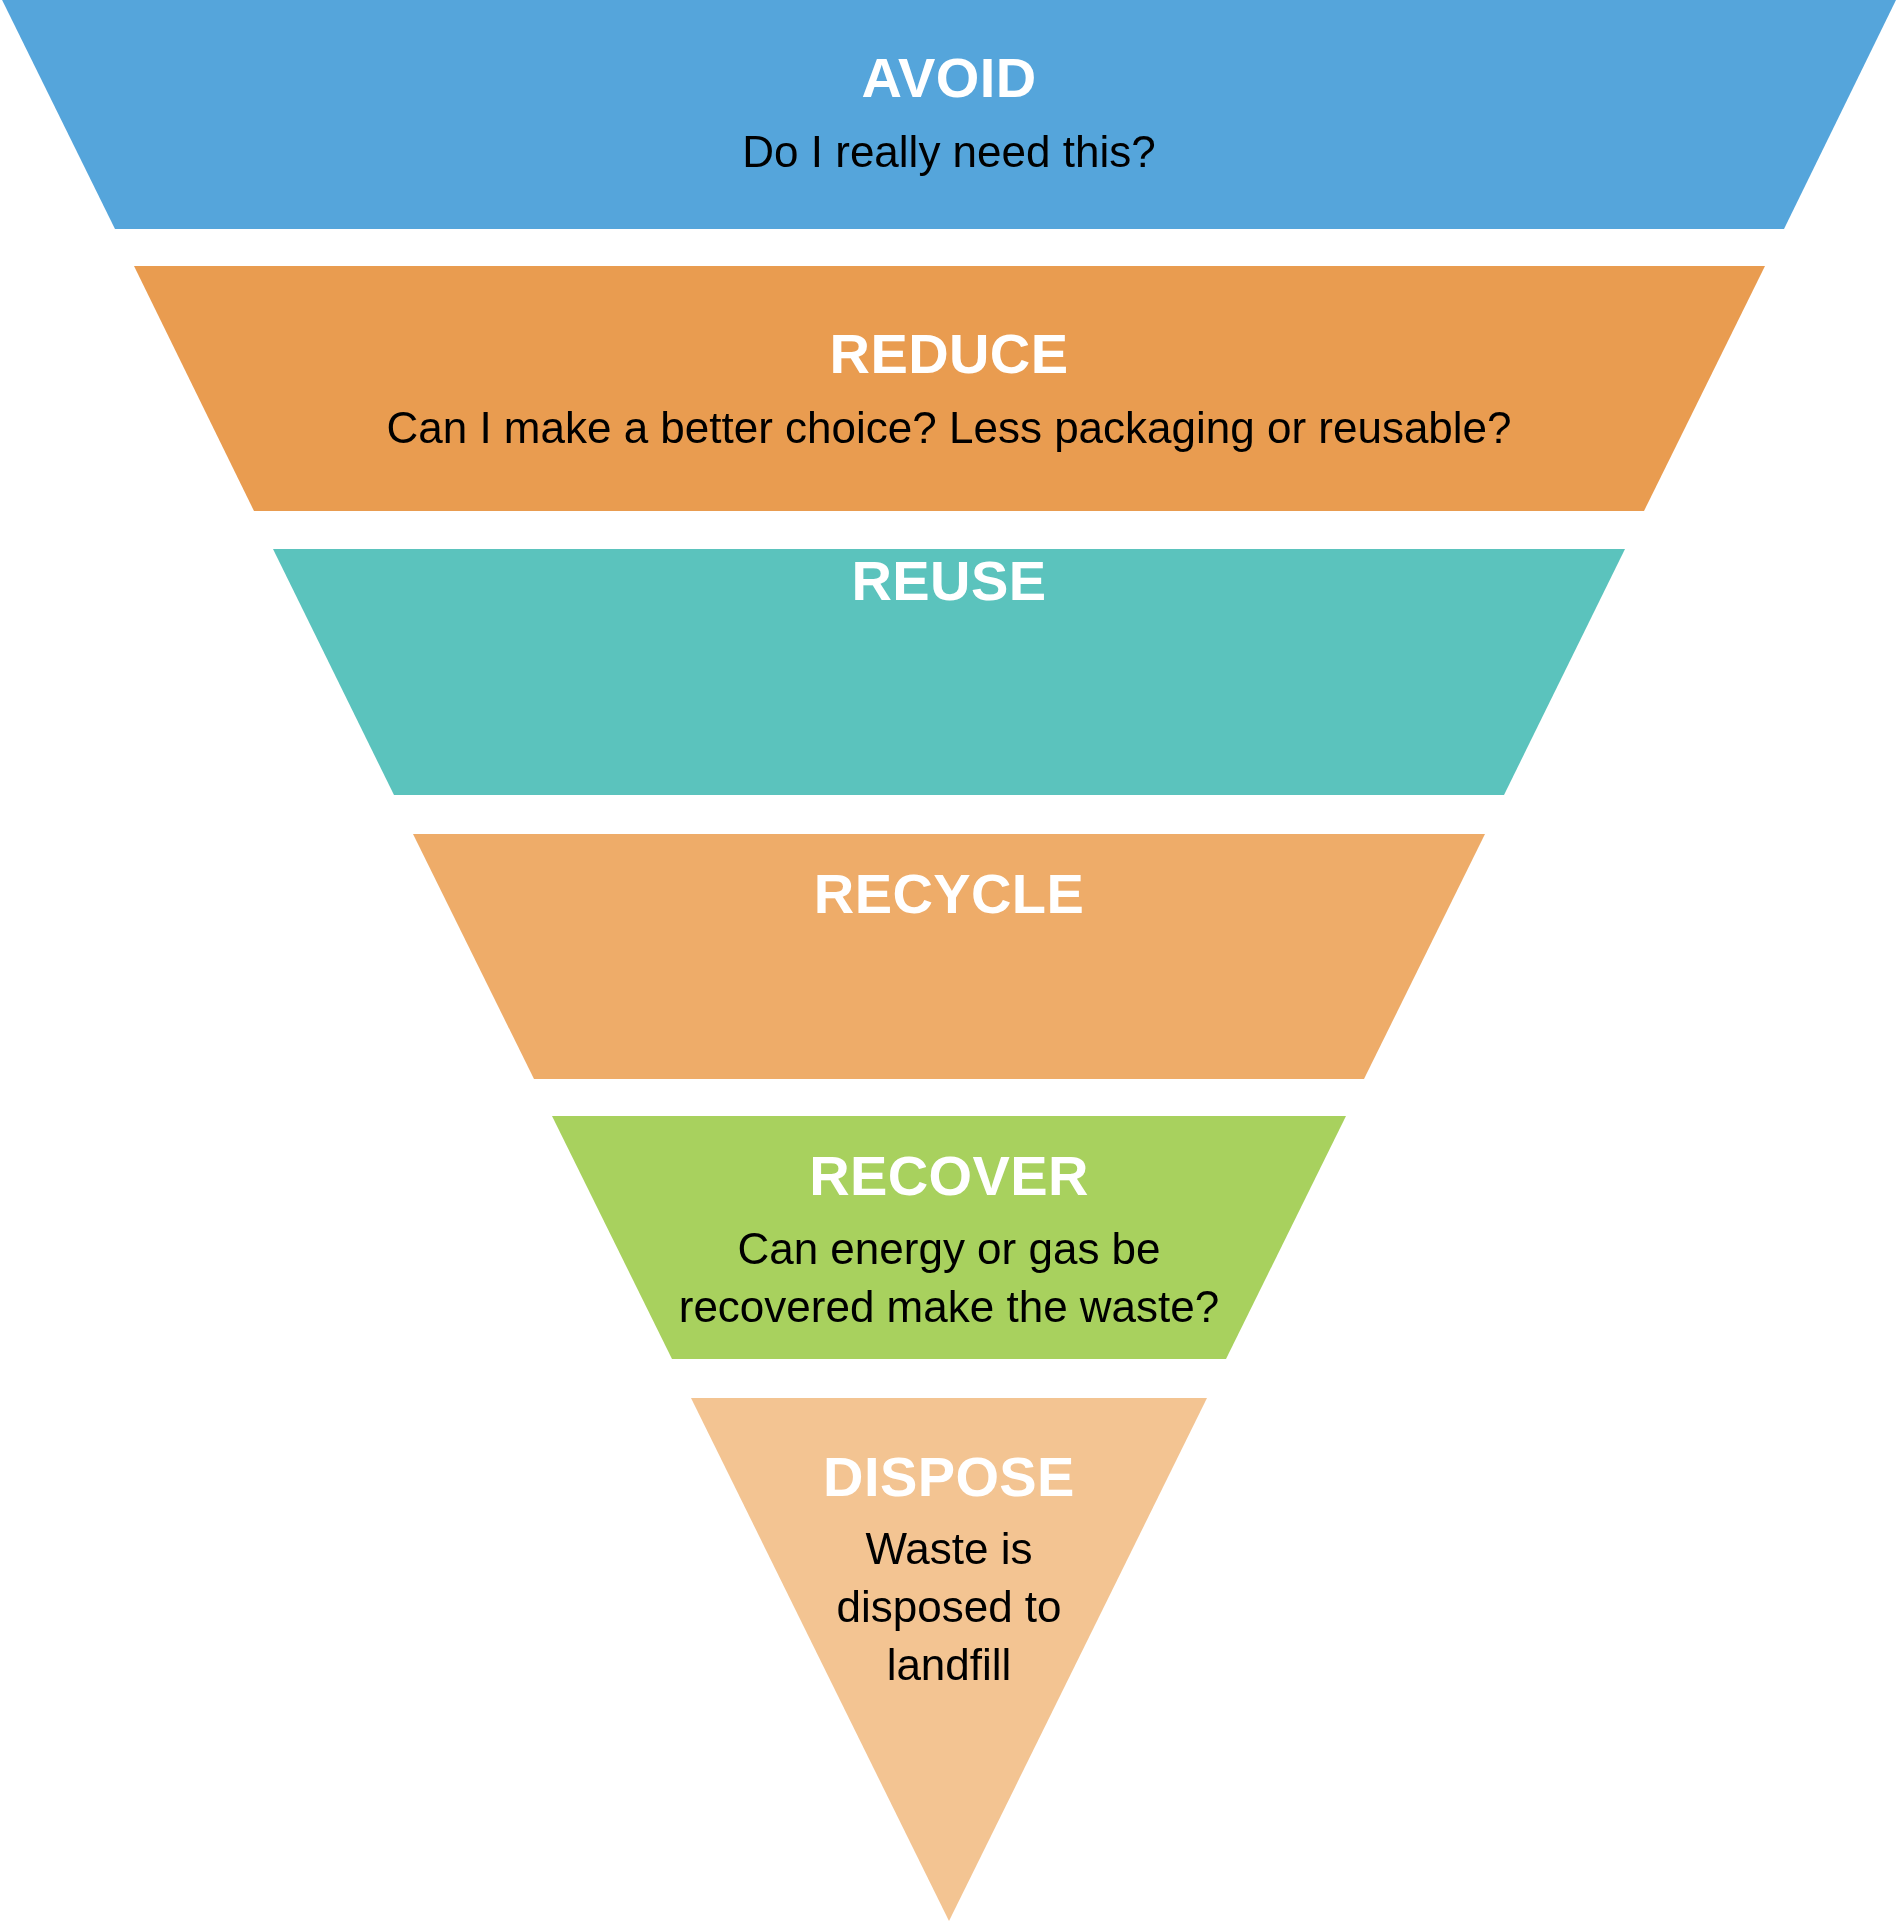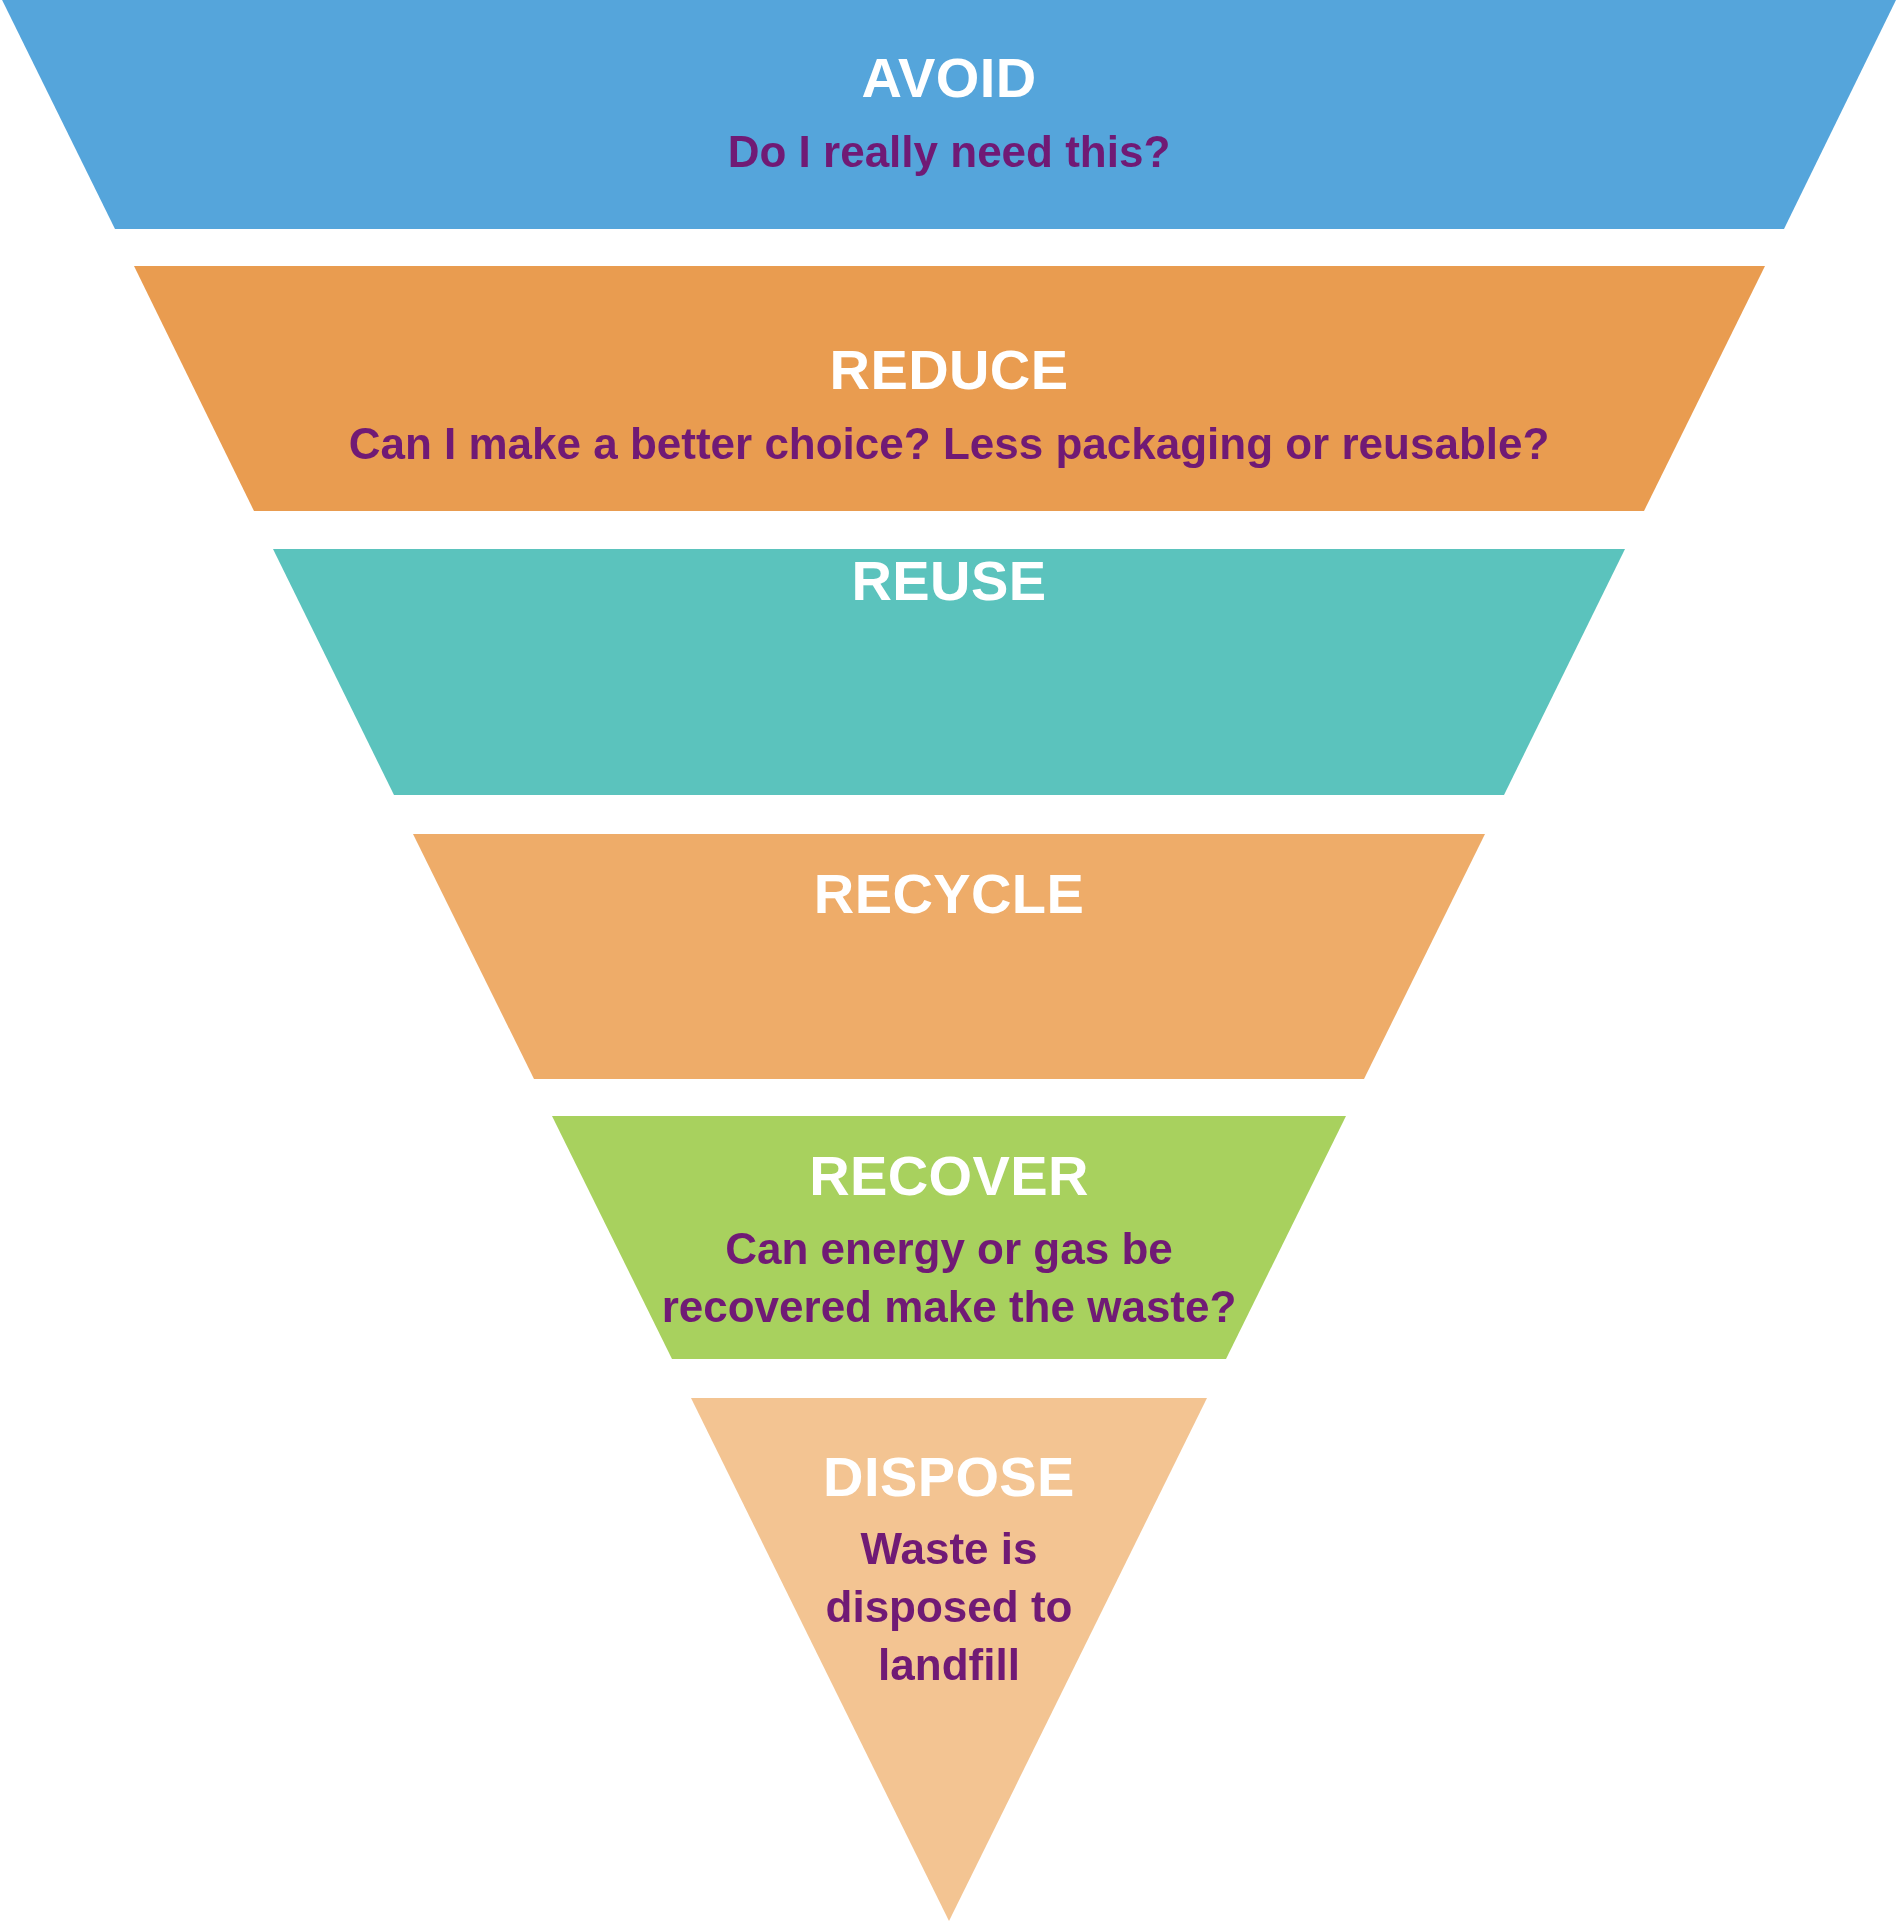--- a/index.html
+++ b/index.html
@@ -29,34 +29,34 @@
     font-size: 56px;
     line-height: 64px;
     font-weight: bold;
     color: #ffffff;
     letter-spacing: 0.4px;
   }
   .band .subtitle {
     margin: 0;
     font-size: 44px;
     line-height: 58px;
-    font-weight: bold;
-    color: #701a75;
+    font-weight: normal;
+    color: #000000;
     white-space: pre-line;
   }
   
   .band-avoid {
     top: 0; height: 229px;
     clip-path: polygon(2.1px 0px, 1896px 0px, 1784px 229px, 115px 229px);
     padding-top: 46px; row-gap: 12.8px;
   }
   .band-reduce {
     top: 266px; height: 245px;
     clip-path: polygon(134px 0px, 1765px 0px, 1644px 245px, 254px 245px);
-    padding-top: 72px; row-gap: 12.8px;
+    padding-top: 56px; row-gap: 12.8px;
   }
   .band-reuse {
     top: 549px; height: 246px;
     clip-path: polygon(273px 0px, 1625px 0px, 1504px 246px, 394px 246px);
     row-gap: 12.8px;
   }
   .band-recycle {
     top: 834px; height: 245px;
     clip-path: polygon(413px 0px, 1485px 0px, 1364px 245px, 534px 245px);
     padding-top: 28px; row-gap: 12px;

